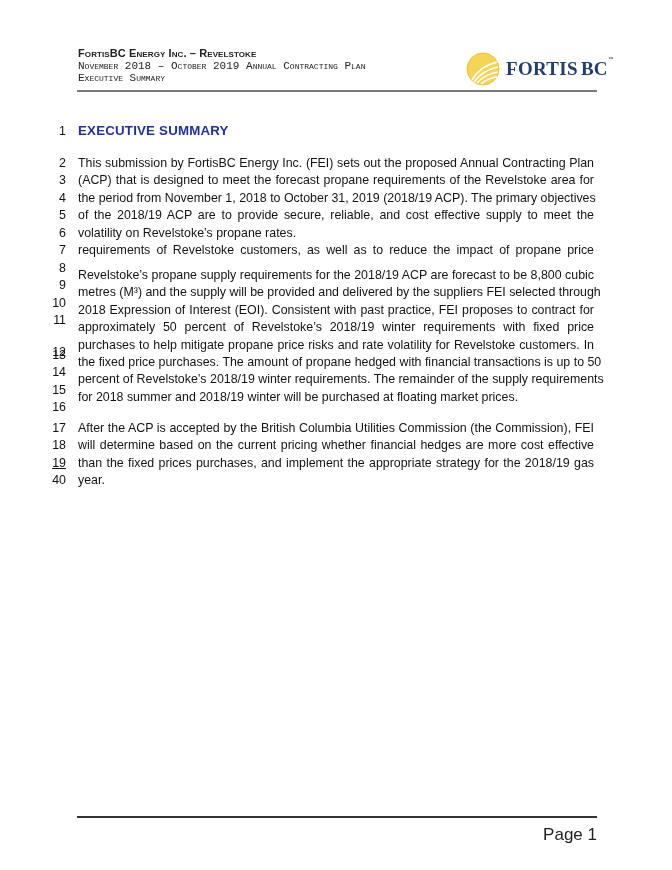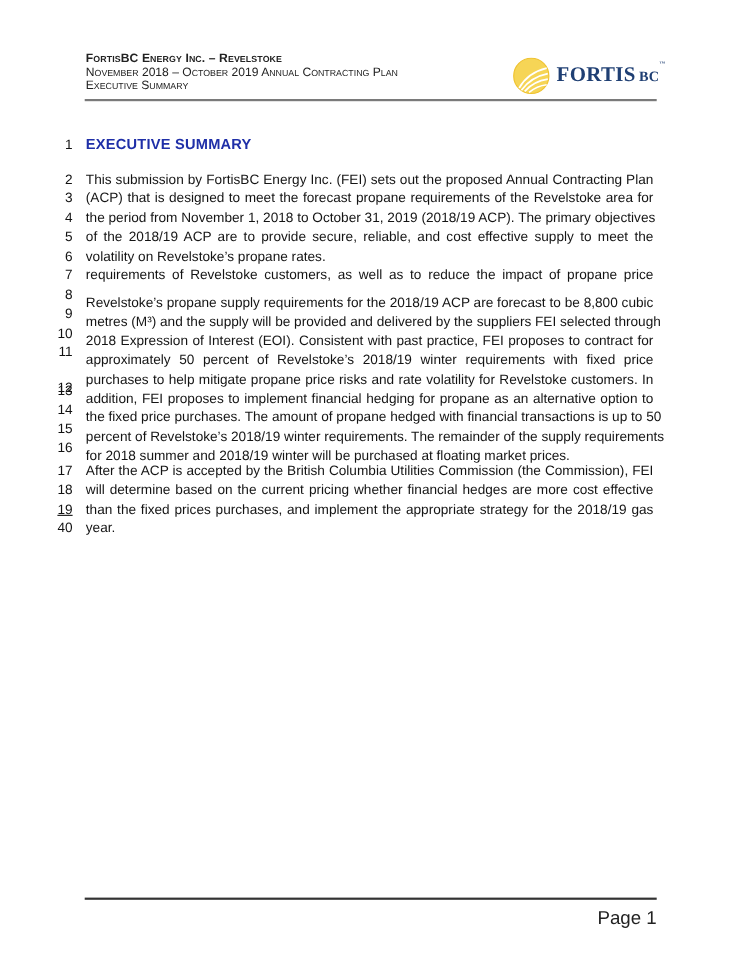--- a/index.html
+++ b/index.html
@@ -2,28 +2,28 @@
 <html><head>
 <meta charset="utf-8">
 <style>
   html, body { margin: 0; padding: 0; background: #ffffff; }
   body { width: 672px; height: 870px; position: relative; overflow: hidden;
          font-family: "Liberation Sans", sans-serif; color: #1a1a1a; }
   .page { position: absolute; left: 0; top: 0; width: 672px; height: 664px; background: #fff; }
 
   .hdr { position: absolute; left: 78px; top: 47px; font-size: 10px; line-height: 12.5px; color: #222; }
   .hdr .l1 { font-weight: bold; font-variant: small-caps; font-size: 11px; letter-spacing: 0.1px; }
-  .hdr .l2, .hdr .l3 { font-variant: small-caps; font-size: 11px; }
+  .hdr .l2, .hdr .l3 { font-variant: small-caps; font-size: 11px; font-family: Liberation Mono, monospace; }
   .hdr-rule { position: absolute; left: 77px; top: 90px; width: 520px; height: 2px; background: #7a7a7a; }
 
   .logo { position: absolute; left: 466px; top: 52px; height: 34px; display: flex; align-items: center; }
   .logo svg { display: block; }
   .logo .word { font-family: "Liberation Serif", serif; font-weight: bold; color: #1f3f73;
                 font-size: 19px; letter-spacing: 0.3px; margin-left: 6px; }
-  .logo .bc { font-size: 13px; margin-left: 3px; }
+  .logo .bc { font-size: 19px; margin-left: 3px; }
   .logo .tm { font-size: 5px; vertical-align: top; position: relative; top: -2px; }
 
   .ln { position: absolute; left: 30px; width: 36px; text-align: right; font-size: 12.4px; color: #111; }
 
   .heading { position: absolute; left: 78px; top: 123px; font-size: 13.3px; font-weight: bold;
              color: #1f2fa8; letter-spacing: 0.2px; }
 
   .para { position: absolute; left: 78px; width: 516px; font-size: 12.4px; line-height: 17.4px;
           text-align: justify; color: #141414; }
   .para .row { display: block; height: 17.4px; text-align: justify; text-align-last: justify; white-space: nowrap; }
@@ -83,21 +83,20 @@
       <div class="ln" style="top: 348px;">13</div>
       <div class="ln" style="top: 365.4px;">14</div>
       <div class="ln" style="top: 382.8px;">15</div>
       <div class="ln" style="top: 400.2px;">16</div>
       <div class="para" style="top: 267px;">
         <span class="row">Revelstoke’s propane supply requirements for the 2018/19 ACP are forecast to be 8,800 cubic</span>
         <span class="row">metres (M³) and the supply will be provided and delivered by the suppliers FEI selected through</span>
         <span class="row">2018 Expression of Interest (EOI). Consistent with past practice, FEI proposes to contract for</span>
         <span class="row">approximately 50 percent of Revelstoke’s 2018/19 winter requirements with fixed price</span>
         <span class="row">purchases to help mitigate propane price risks and rate volatility for Revelstoke customers. In</span>
-        <span class="row">addition, FEI proposes to implement financial hedging for propane as an alternative option to</span>
         <span class="row">the fixed price purchases. The amount of propane hedged with financial transactions is up to 50</span>
         <span class="row">percent of Revelstoke’s 2018/19 winter requirements. The remainder of the supply requirements</span>
         <span class="row last">for 2018 summer and 2018/19 winter will be purchased at floating market prices.</span>
       </div>
       <div class="ln" style="top: 421px;">17</div>
       <div class="ln" style="top: 438.4px;">18</div>
       <div class="ln" style="top: 455.8px; text-decoration: underline;">19</div>
       <div class="ln" style="top: 473.2px;">40</div>
       <div class="para" style="top: 420px;">
         <span class="row">After the ACP is accepted by the British Columbia Utilities Commission (the Commission), FEI</span>

